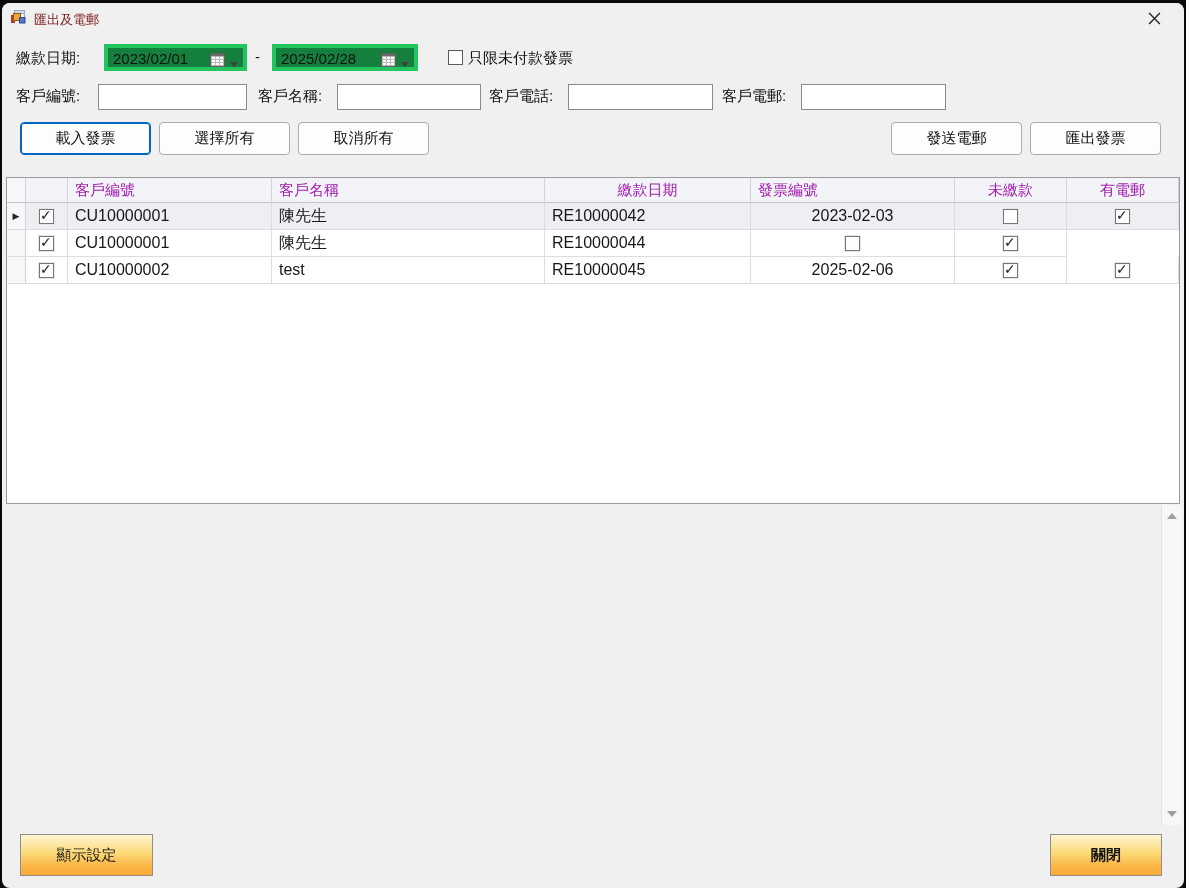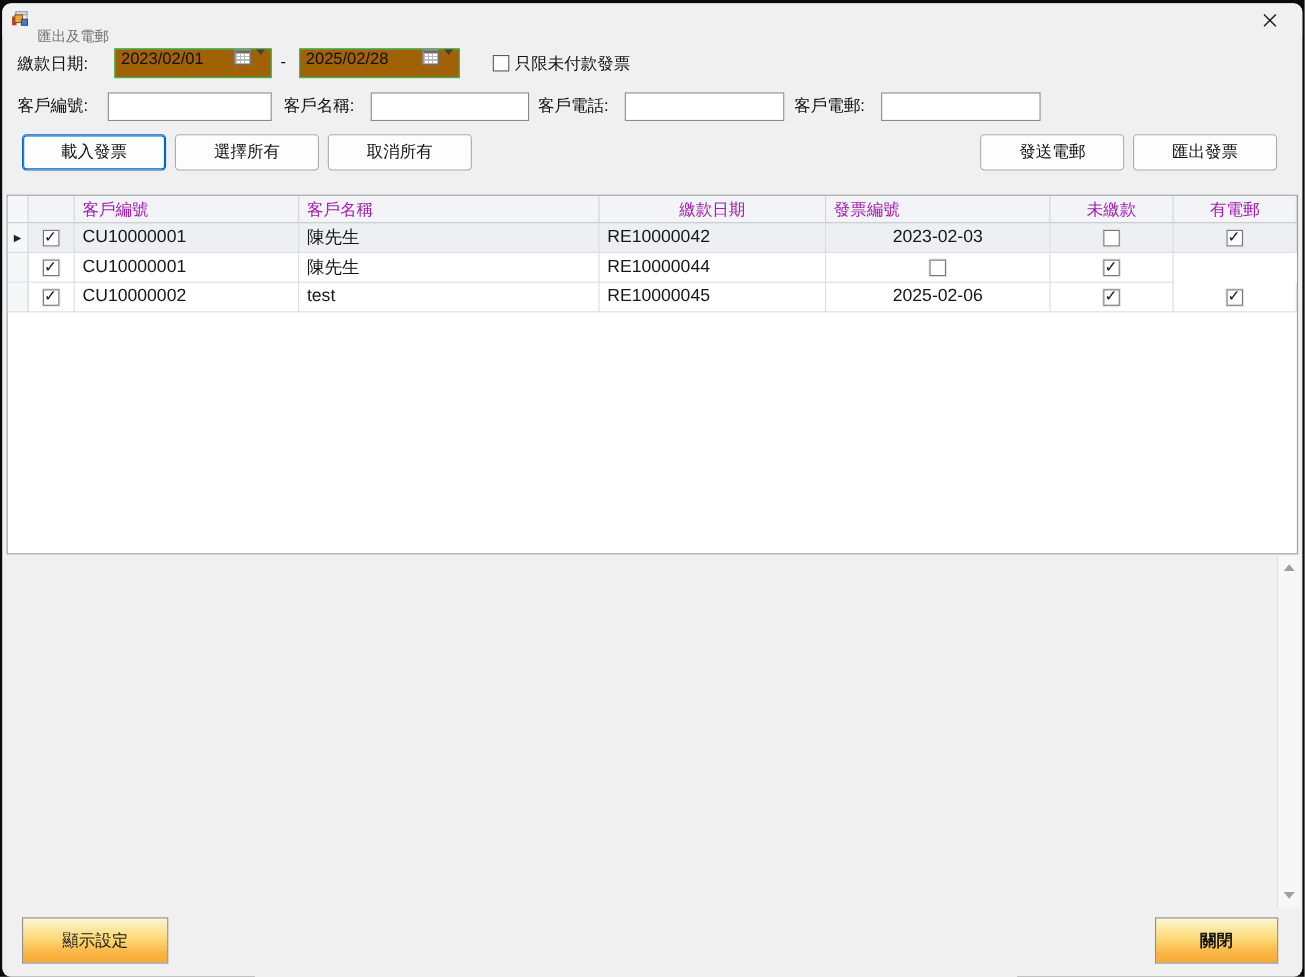--- a/index.html
+++ b/index.html
@@ -8,27 +8,27 @@
     font-family:"Liberation Sans","DejaVu Sans",sans-serif;
     -webkit-font-smoothing:antialiased;
   }
   .window{
     position:absolute;left:2px;top:3px;width:1182px;height:885px;
     background:#f0f0f0;border-radius:8px;overflow:hidden;
   }
   
   .titlebar{position:absolute;left:0;top:0;width:100%;height:30px;background:#f0f0f0;}
   .app-icon{position:absolute;left:8px;top:6px;width:16px;height:16px;}
-  .title-text{position:absolute;left:32px;top:21px;font-size:13px;color:#737373;white-space:nowrap;}
+  .title-text{position:absolute;left:32px;top:8px;font-size:13px;color:#7f1d1d;white-space:nowrap;}
   .close-btn{position:absolute;right:8px;top:2px;width:44px;height:26px;display:flex;align-items:center;justify-content:center;cursor:pointer;}
   
   .lbl{position:absolute;font-size:15px;color:#111;white-space:nowrap;}
   .datepicker{
-    position:absolute;height:27px;background:#a16207;border:1px solid #22c55e;
-    box-sizing:border-box;display:flex;align-items:flex-start;padding:0 5px;
+    position:absolute;height:27px;background:#15803d;border:4px solid #22c55e;
+    box-sizing:border-box;display:flex;align-items:flex-end;padding:0 5px;
   }
   .datepicker .dtext{font-size:15px;color:#111;flex:1;}
   .cal-icon{
     width:13px;height:12px;border:1px solid #5f5f5f;background-color:#fff;
     background-image:linear-gradient(#6a6a6a 2px,transparent 2px),
       repeating-linear-gradient(90deg,#b9b9b9 0 1px,transparent 1px 4px),
       repeating-linear-gradient(0deg,#b9b9b9 0 1px,transparent 1px 3px);
     margin-right:5px;
   }
   .dd-arrow{width:0;height:0;border-left:4px solid transparent;border-right:4px solid transparent;border-top:5px solid #3f3f3f;}

